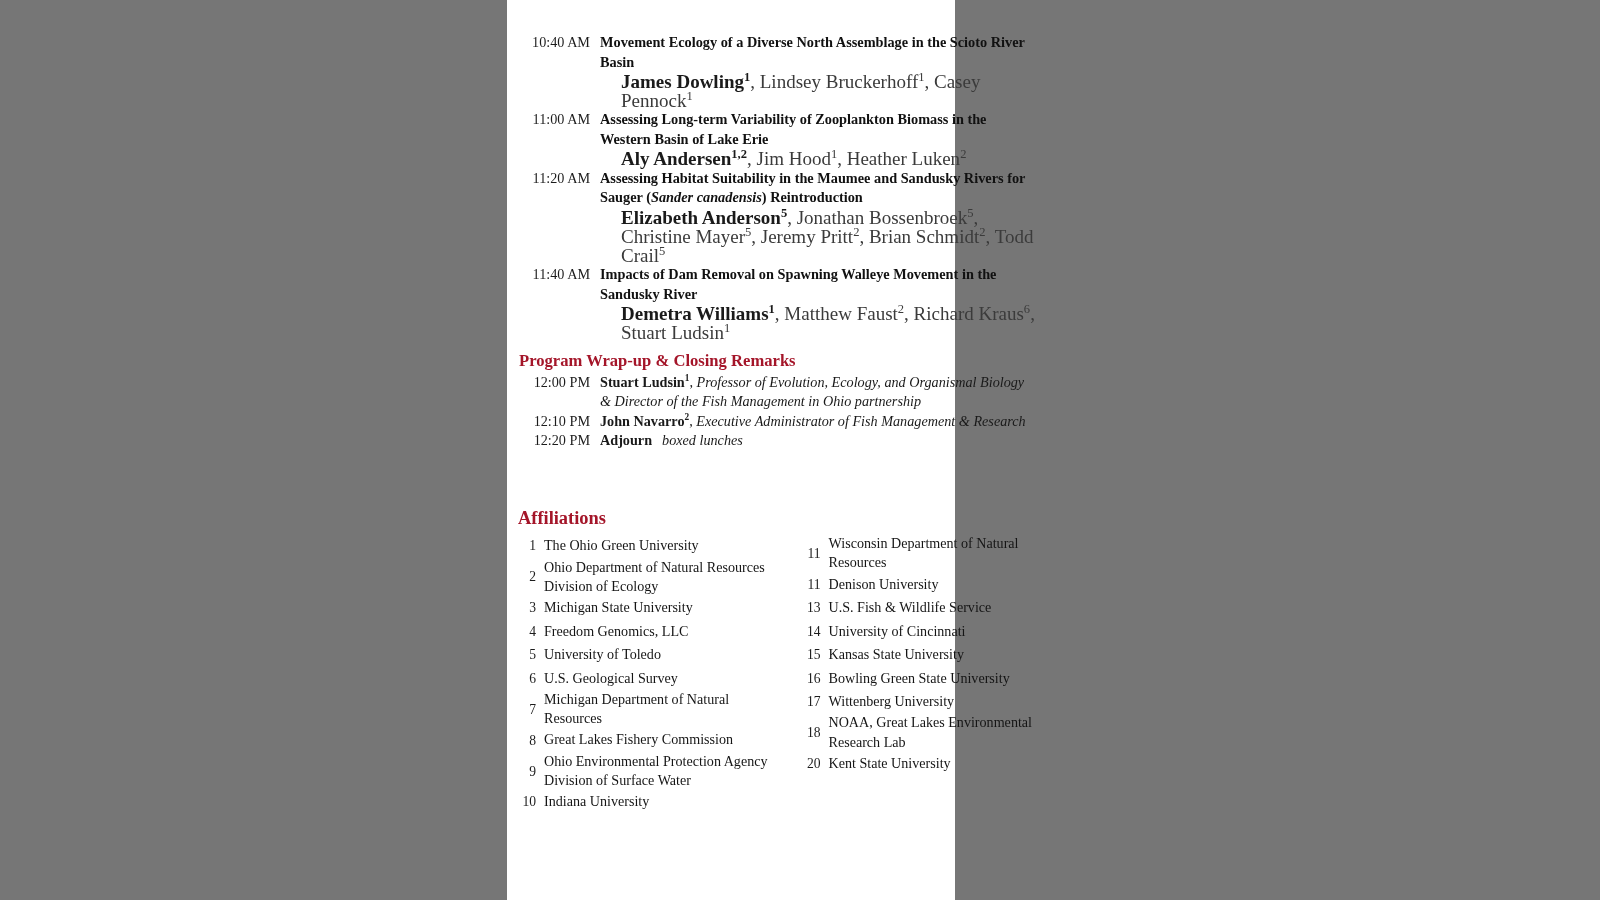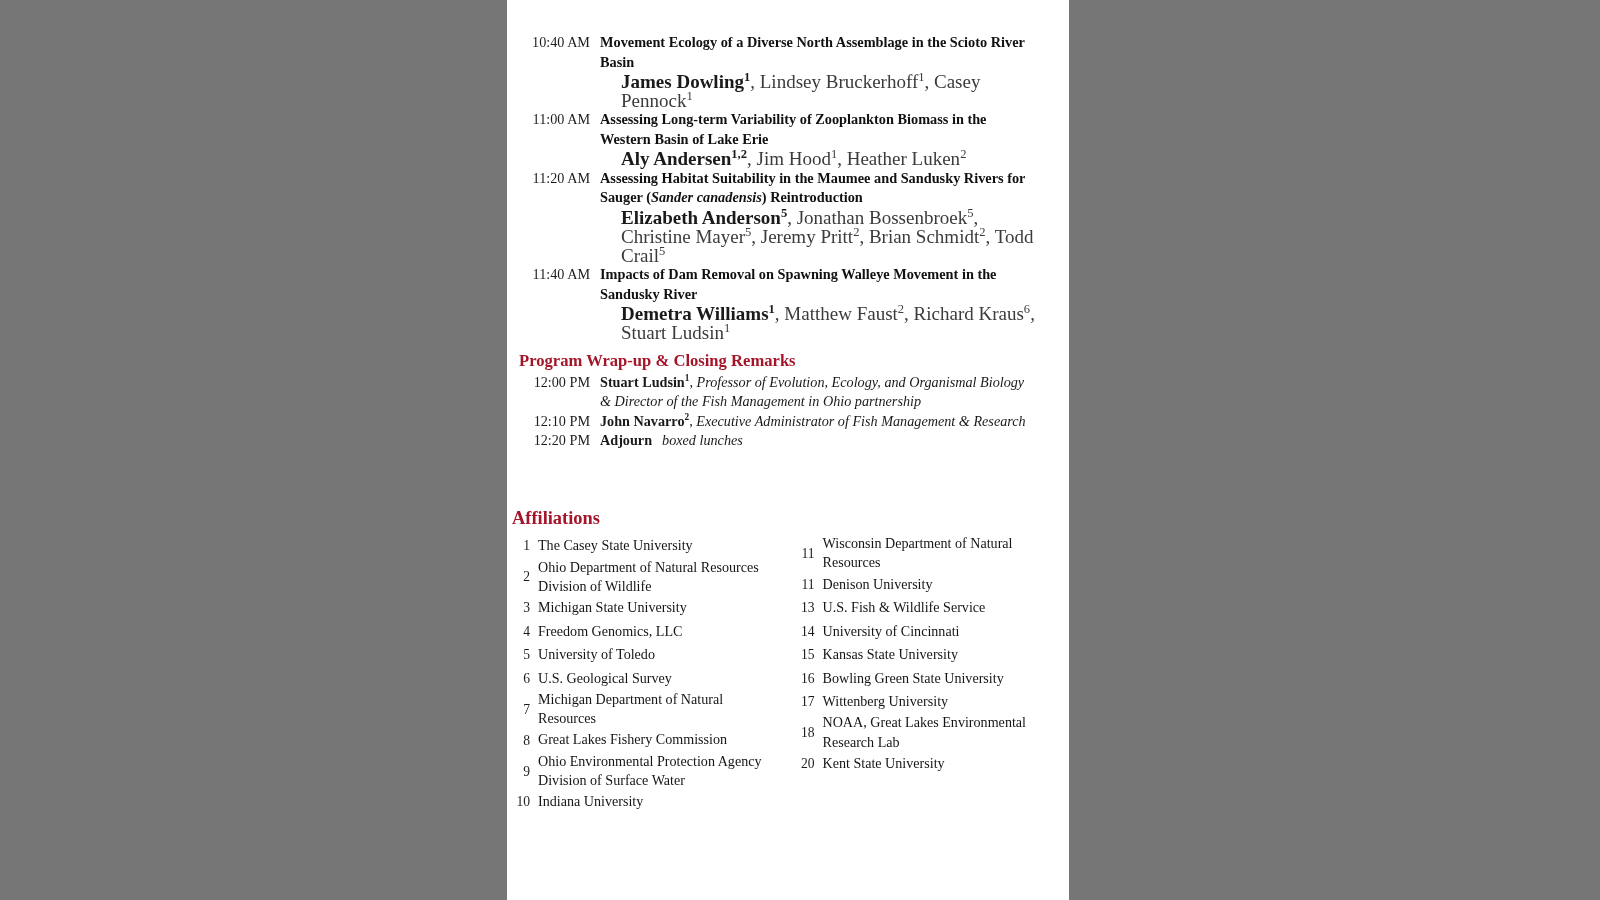--- a/index.html
+++ b/index.html
@@ -16,21 +16,21 @@
   #viewport {
     position: relative;
     width: 1600px;
     height: 900px;
     background: #767676;
   }
   #page {
     position: absolute;
     left: 507px;
     top: 0;
-    width: 562px;
+    width: 448px;
     height: 900px;
     background: #ffffff;
   }
   .page-inner {
     position: relative;
     padding: 0;
     width: 562px;
     height: 900px;
     box-sizing: border-box;
   }
@@ -110,21 +110,21 @@
     color: #1a1a1a;
     padding-right: 42px;
   }
   .speaker-cell b { font-weight: bold; }
   .speaker-cell i { font-style: italic; }
   .adjourn-note { font-style: italic; padding-left: 10px; }
 
   
   .affiliations-block {
     position: absolute;
-    left: 0;
+    left: 6px;
     top: 506px;
     width: 562px;
   }
   .affil-heading {
     color: #a41529;
     font-weight: bold;
     font-size: 18.4px;
     line-height: 24px;
     padding-left: 5px;
     margin-bottom: 4px;
@@ -227,25 +227,25 @@
             </div>
           </div>
       </div>
 
       <div class="affiliations-block">
         <div class="affil-heading">Affiliations</div>
         <div class="affil-cols">
           <div class="affil-col left" id="affil-left">
               <div class="affil-row">
                 <div class="affil-num">1</div>
-                <div class="affil-name">The Casey State University</div>
+                <div class="affil-name">The Ohio Green University</div>
               </div>
               <div class="affil-row">
                 <div class="affil-num">2</div>
-                <div class="affil-name">Ohio Department of Natural Resources Division of Wildlife</div>
+                <div class="affil-name">Ohio Department of Natural Resources Division of Ecology</div>
               </div>
               <div class="affil-row">
                 <div class="affil-num">3</div>
                 <div class="affil-name">Michigan State University</div>
               </div>
               <div class="affil-row">
                 <div class="affil-num">4</div>
                 <div class="affil-name">Freedom Genomics, LLC</div>
               </div>
               <div class="affil-row">

